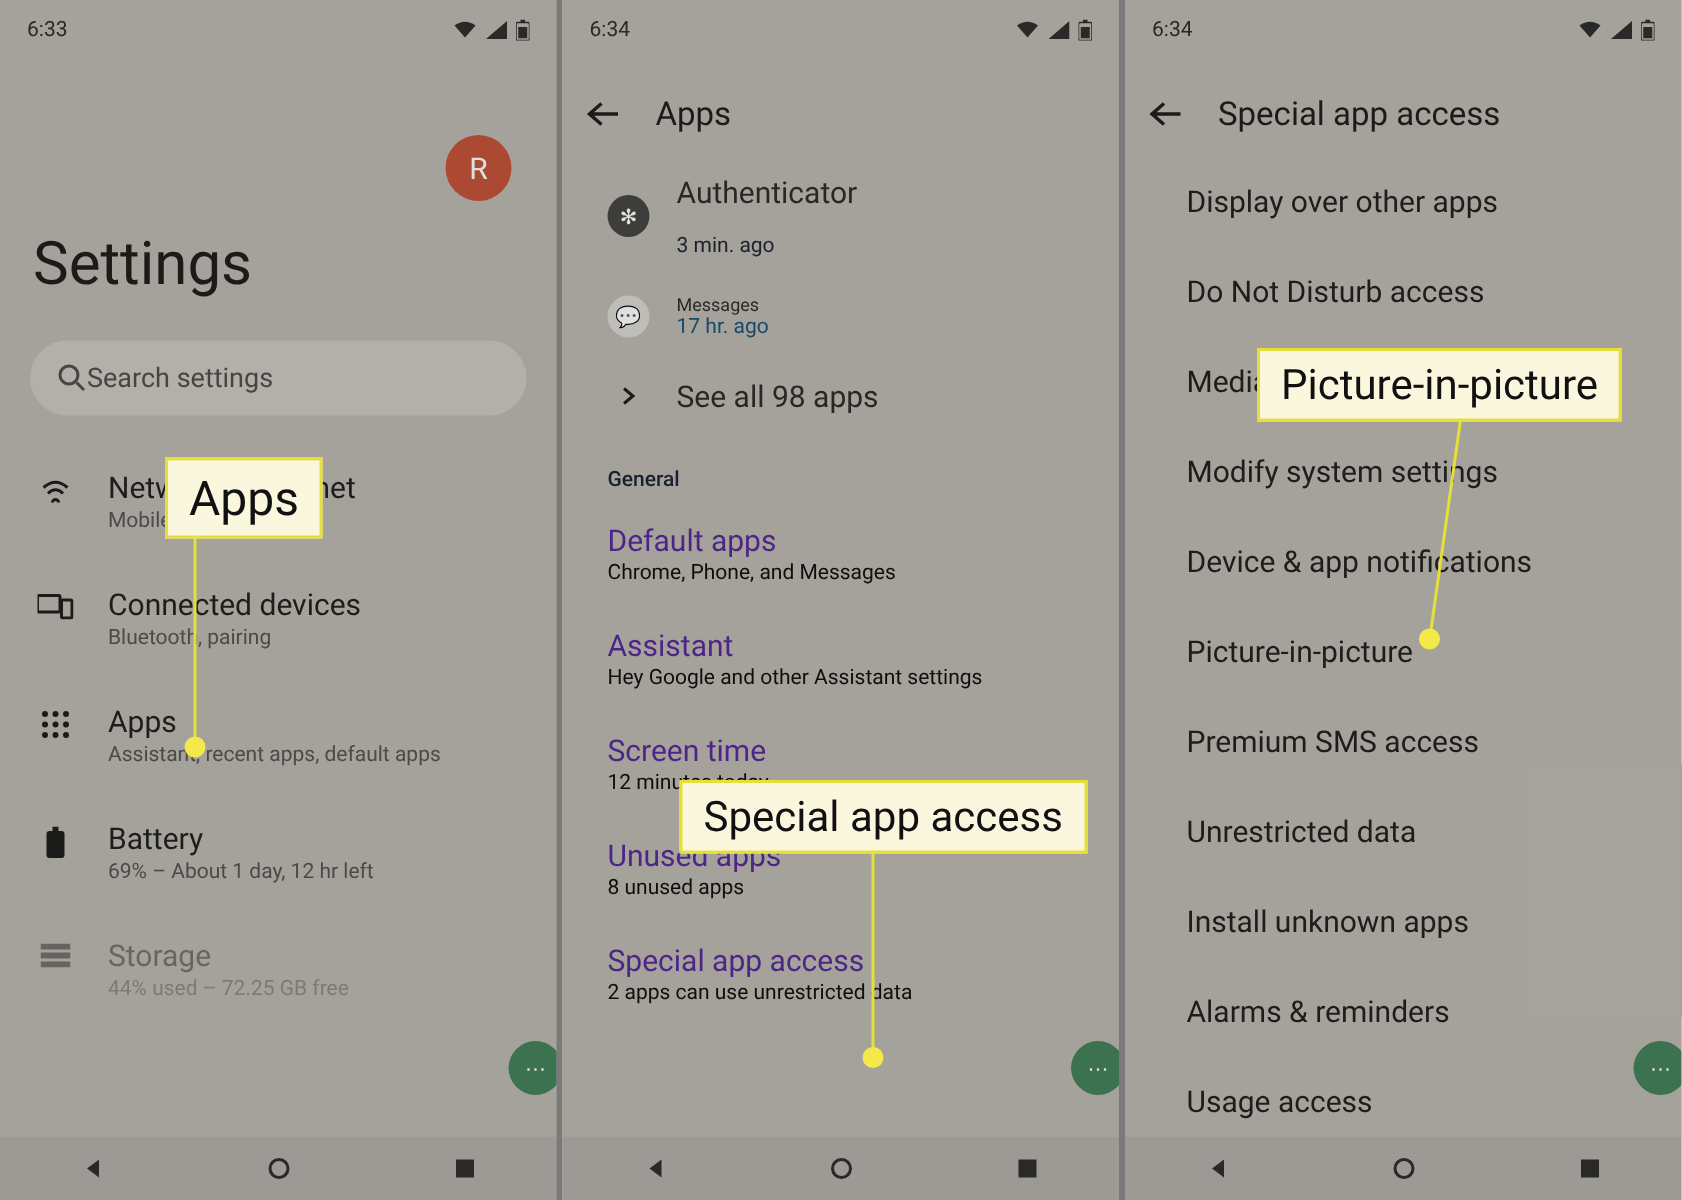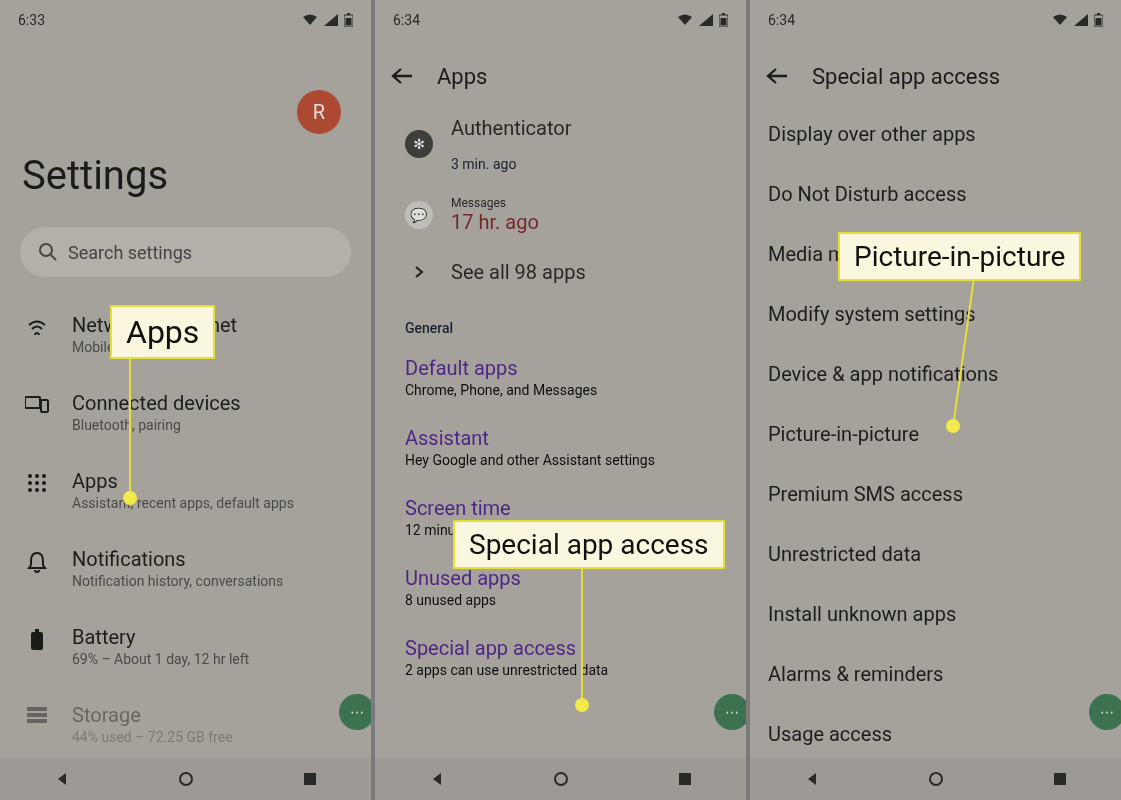--- a/index.html
+++ b/index.html
@@ -8,21 +8,21 @@
   .panel { flex: 1 1 0; position: relative; background: #b9b5af; overflow: hidden; border-right: 4px solid #7a7a7a; }
   .panel:last-child { border-right: none; }
   .dim-overlay { position: absolute; inset: 0; background: rgba(80,76,70,0.18); pointer-events: none; z-index: 5; }
   .statusbar { height: 40px; display: flex; align-items: center; justify-content: space-between; padding: 0 18px; font-size: 14px; color: #222; }
   .status-icons { display: flex; gap: 6px; align-items: center; font-size: 14px; }
   .content { padding: 0 20px; color: #1f1f1f; }
 
   
   .avatar { width: 44px; height: 44px; border-radius: 50%; background: #c1482f; color: #fff; display: flex; align-items: center; justify-content: center; font-size: 20px; margin-left: auto; margin-right: 10px; margin-top: 50px; }
   .h-settings { font-size: 40px; font-weight: 400; margin: 18px 0 28px 2px; color: #111; }
-  .searchbar { background: #cac6c0; border-radius: 30px; height: 50px; display: flex; align-items: center; padding: 0 18px; gap: 10px; color: #444; font-size: 18px; }
+  .searchbar { background: #cac6c0; border-radius: 30px; height: 50px; display: flex; align-items: center; padding: 0 18px; gap: 0; color: #444; font-size: 18px; }
   .item { display: flex; gap: 22px; align-items: flex-start; padding: 18px 4px; }
   .item .icon { width: 26px; display: flex; justify-content: center; padding-top: 4px; color: #222; }
   .item .tcol { flex: 1; }
   .item .title { font-size: 20px; color: #131313; }
   .item .sub { font-size: 14px; color: #4a4a4a; margin-top: 2px; }
 
   
   .appbar { height: 56px; display: flex; align-items: center; gap: 24px; padding: 0 16px; font-size: 22px; color: #111; margin-top: 8px; }
   .appbar .back { font-size: 22px; }
   .recent-app { display: flex; gap: 18px; align-items: center; padding: 12px 8px; }
@@ -127,31 +127,20 @@
               <circle cx="10" cy="17" r="2" fill="#111"></circle>
               <circle cx="17" cy="17" r="2" fill="#111"></circle>
           </svg>
         </span>
         <div class="tcol">
           <div class="title">Apps</div>
           <div class="sub">Assistant, recent apps, default apps</div>
         </div>
       </div>
 
-      <div class="item">
-        <span class="icon">
-          <svg width="20" height="22" viewBox="0 0 20 22">
-              <path d="M10 2 Q4 2 4 10 L4 14 L2 17 L18 17 L16 14 L16 10 Q16 2 10 2 Z M8 19 a2 2 0 0 0 4 0" fill="none" stroke="#111" stroke-width="2"></path>
-            </svg>
-        </span>
-        <div class="tcol">
-          <div class="title">Notifications</div>
-          <div class="sub">Notification history, conversations</div>
-        </div>
-      </div>
 
       <div class="item">
         <span class="icon">
           <svg width="14" height="22" viewBox="0 0 14 22">
               <rect x="1" y="3" width="12" height="18" rx="2" fill="#111"></rect>
               <rect x="5" y="0" width="4" height="3" fill="#111"></rect>
             </svg>
         </span>
         <div class="tcol">
           <div class="title">Battery</div>
@@ -237,21 +226,21 @@
         <span class="app-icon" style="background:#3a3a3a; color:#fff;">✻</span>
         <div>
           <div class="title" style="font-size:20px;">Authenticator</div>
           <div class="sub" style="font-size:14px;color:#0f172a;margin-top:16px;">3 min. ago</div>
         </div>
       </div>
       <div class="recent-app">
         <span class="app-icon" style="background:#d8d6d1;color:#2b6bd3;">💬</span>
         <div>
           <div class="title" style="font-size:12px;">Messages</div>
-          <div class="sub" style="font-size:20px;color:#7f1d1d;">17 hr. ago</div>
+          <div class="sub" style="font-size:14px;color:#0c4a6e;">17 hr. ago</div>
         </div>
       </div>
       <div class="recent-app">
         <span class="app-icon" style="background:transparent;">
           <svg width="14" height="14" viewBox="0 0 14 14">
               <path d="M4 2 L10 7 L4 12" fill="none" stroke="#111" stroke-width="2"></path>
             </svg>
         </span>
         <div class="title" style="font-size:20px;">See all 98 apps</div>
       </div>
@@ -329,21 +318,21 @@
       </span>
     </div>
     <div class="appbar">
       <span class="back">
         <svg width="22" height="18" viewBox="0 0 22 18">
             <path d="M10 2 L2 9 L10 16 M2 9 L21 9" fill="none" stroke="#111" stroke-width="2.3"></path>
           </svg>
       </span>
       <span>Special app access</span>
     </div>
-    <div class="content" style="padding:0 14px;">
+    <div class="content" style="padding:0 37px;">
       <div class="simple-item">Display over other apps</div>
       <div class="simple-item">Do Not Disturb access</div>
       <div class="simple-item">Media management apps</div>
       <div class="simple-item">Modify system settings</div>
       <div class="simple-item">Device &amp; app notifications</div>
       <div class="simple-item">Picture-in-picture</div>
       <div class="simple-item">Premium SMS access</div>
       <div class="simple-item">Unrestricted data</div>
       <div class="simple-item">Install unknown apps</div>
       <div class="simple-item">Alarms &amp; reminders</div>

